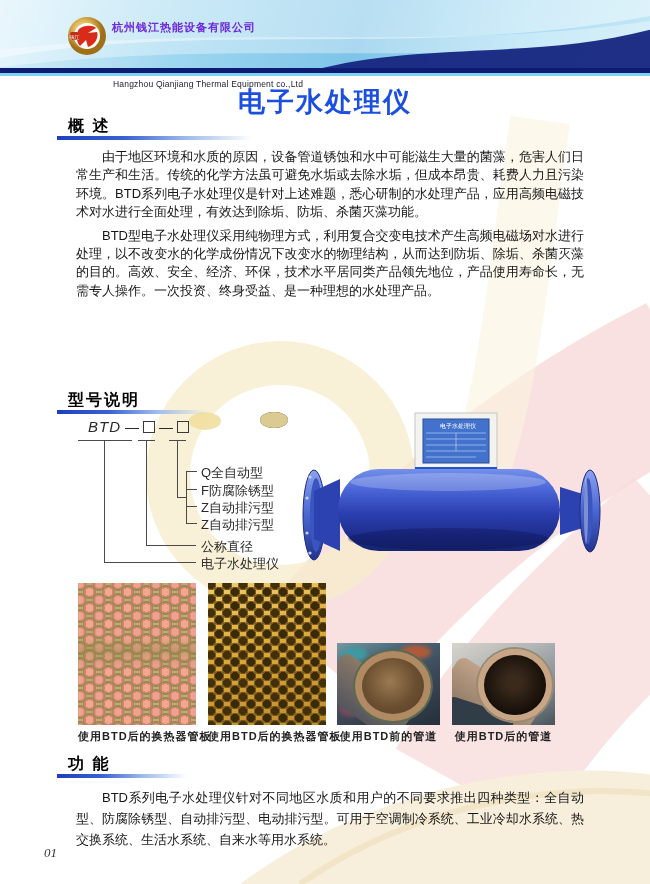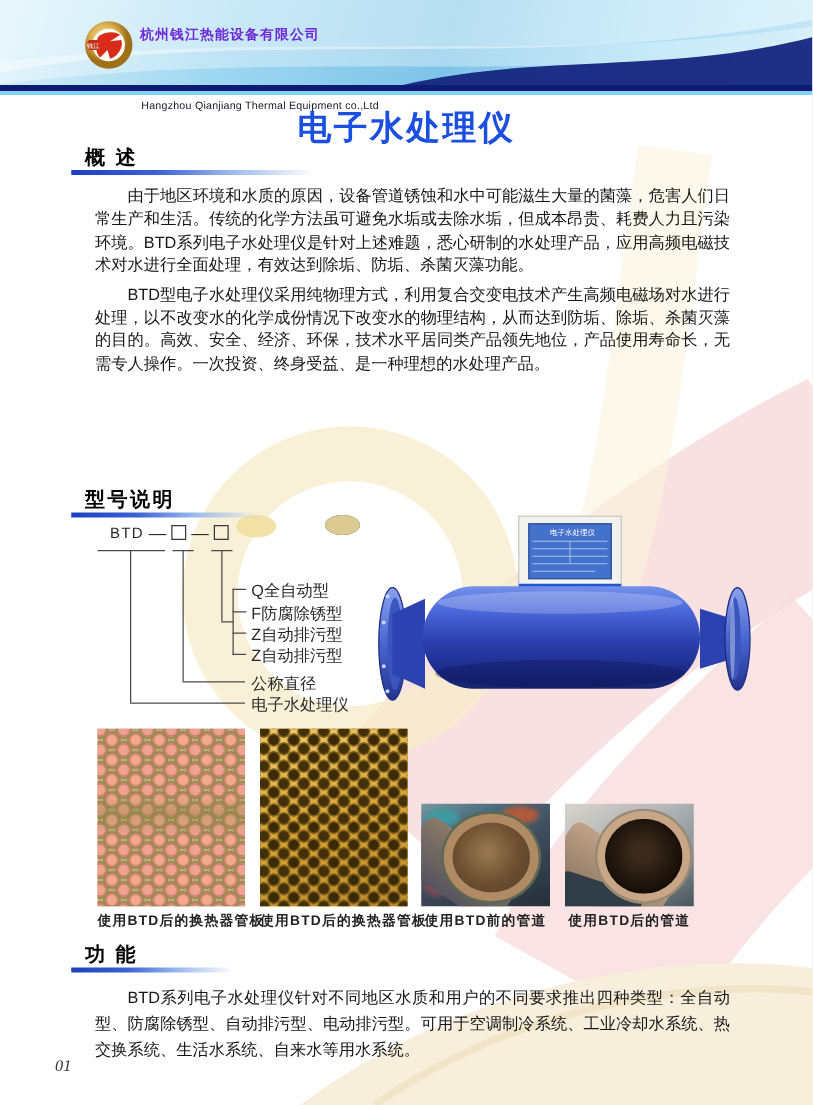--- a/index.html
+++ b/index.html
@@ -30,21 +30,21 @@
     background:linear-gradient(90deg,#1d3fc0 0%,#3a62d4 35%,#9ab8ec 65%,rgba(255,255,255,0) 100%);}
 
   
   .overview-text{position:absolute;left:76px;top:148px;width:508px;z-index:3;}
   .para{margin:0 0 5px 0;text-align:justify;text-indent:2em;font-size:13px;line-height:18.4px;color:#161616;}
   .function-text{position:absolute;left:76px;top:787px;width:508px;z-index:3;}
   .para-lg{margin:0;text-align:justify;text-indent:2em;font-size:13px;line-height:21px;color:#161616;}
 
   
   .model-code{position:absolute;left:88px;top:418px;display:flex;align-items:center;z-index:3;color:#2a2a2a;}
-  .code-prefix{font-size:12px;letter-spacing:1px;}
+  .code-prefix{font-size:15px;letter-spacing:1px;font-style:italic;}
   .code-sep{font-size:14px;margin:0 4px;}
   .code-box{width:10px;height:10px;border:1.5px solid #3a3a3a;display:inline-block;}
   .dl{position:absolute;background:#4a4a4a;z-index:2;}
   .dlabel{position:absolute;left:201px;font-size:13px;color:#2a2a2a;z-index:3;white-space:nowrap;}
 
   
   .device{position:absolute;left:298px;top:403px;z-index:2;}
 
   
   .photo{position:absolute;overflow:hidden;z-index:3;}

